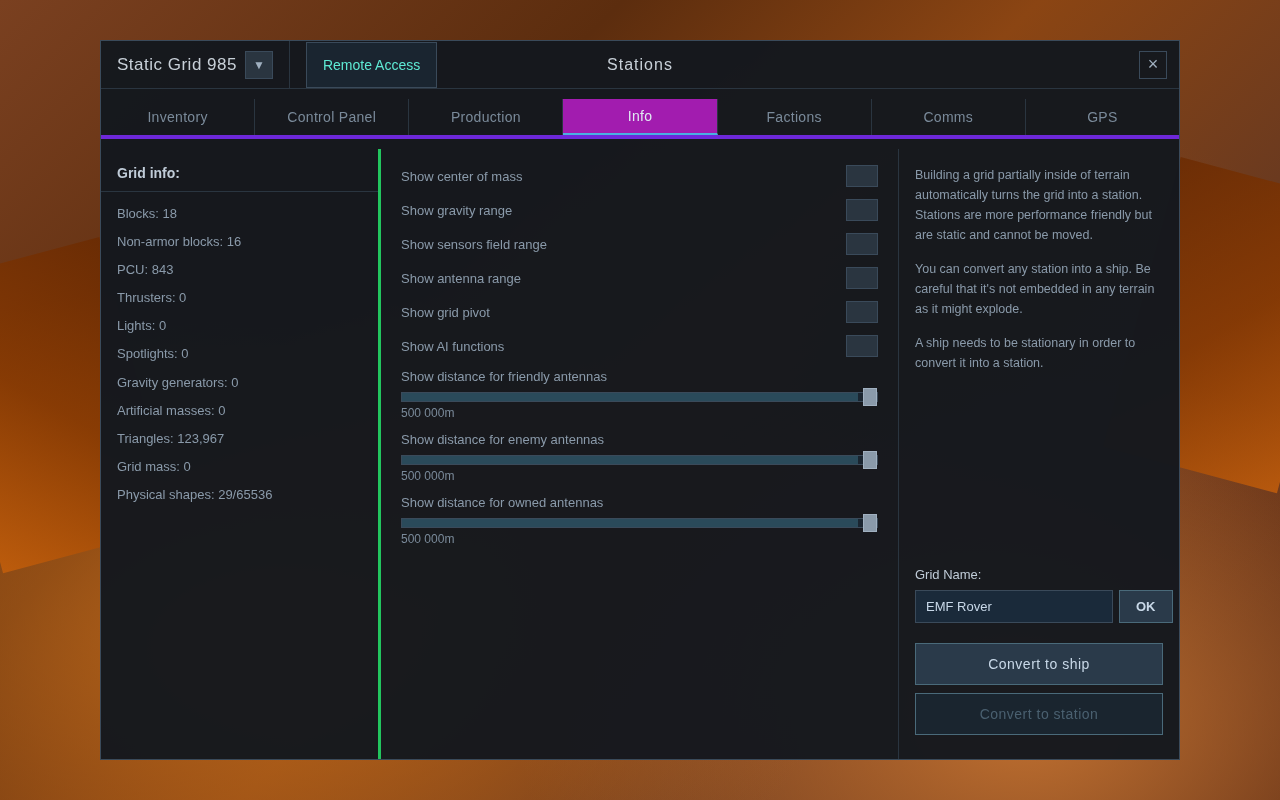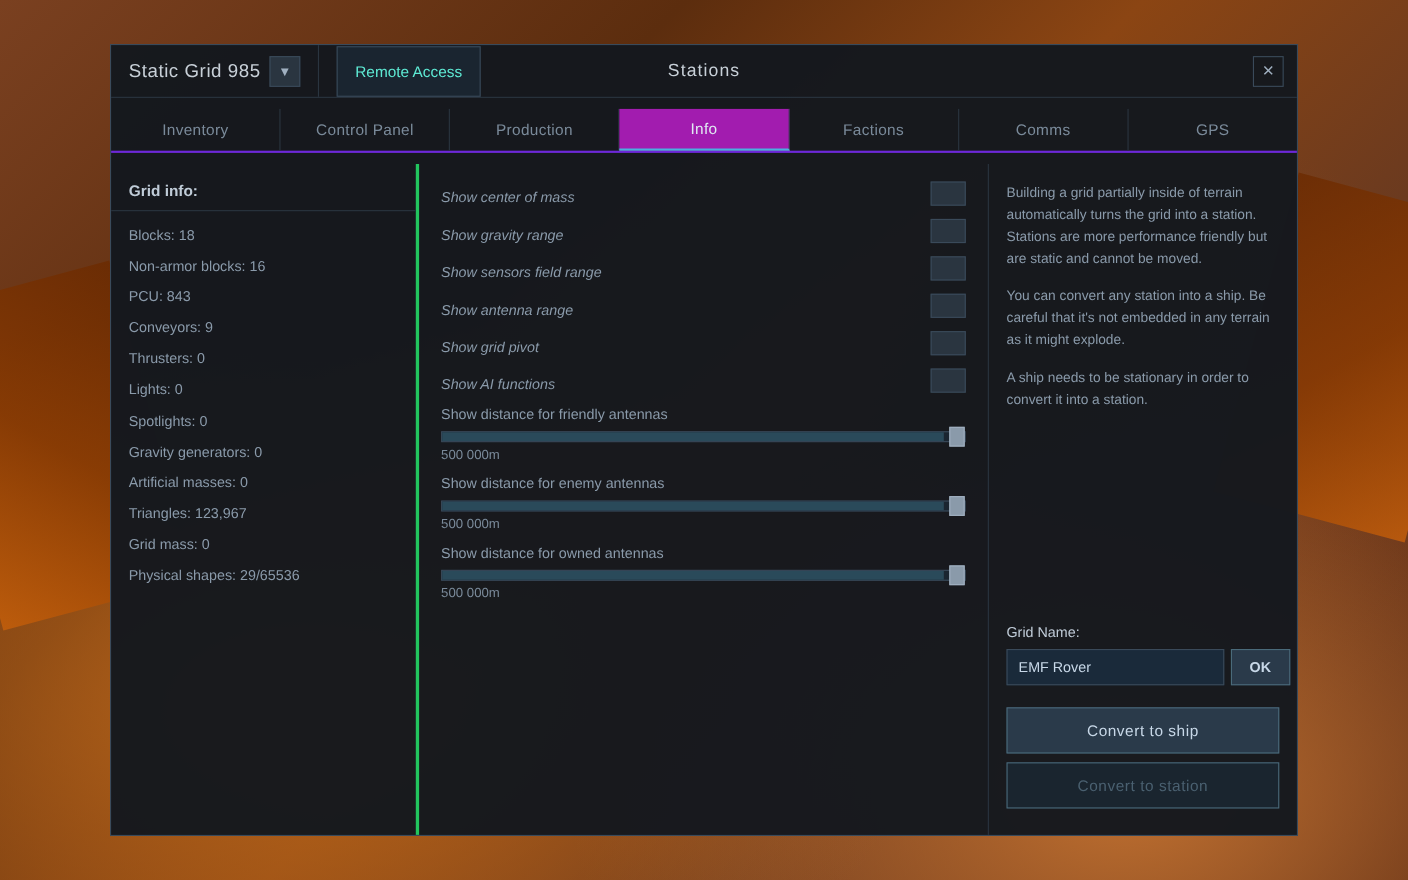--- a/index.html
+++ b/index.html
@@ -147,21 +147,21 @@
       display: flex;
       align-items: center;
       justify-content: center;
       cursor: pointer;
     }
 
     
     .tab-bar {
       display: flex;
       height: 40px;
-      border-bottom: 2px solid #6d28d9;
+      border-bottom: 4px solid #6d28d9;
       flex-shrink: 0;
     }
 
     .tab {
       flex: 1;
       display: flex;
       align-items: center;
       justify-content: center;
       border-right: 1px solid #2a3540;
       color: #7a8a9a;
@@ -220,24 +220,23 @@
     
     .middle-panel {
       flex: 1;
       padding: 16px 20px;
       overflow-y: auto;
       border-right: 1px solid #2a3540;
     }
 
     .toggle-row {
       display: flex;
-      align-items: flex-end;
+      align-items: center;
       justify-content: space-between;
       margin-bottom: 12px;
-      font-style: italic;
     }
 
     .toggle-label {
       color: #8a9aaa;
       font-size: 13px;
     }
 
     .toggle-box {
       width: 32px;
       height: 22px;
@@ -411,21 +410,20 @@
     </div>
 
     <div class="content-area">
 
       <div class="left-panel">
         <div class="grid-info-title">Grid info:</div>
         <div class="info-divider"></div>
         <div class="grid-stat">Blocks: 18</div>
         <div class="grid-stat">Non-armor blocks: 16</div>
         <div class="grid-stat">PCU: 843</div>
-        <div class="grid-stat">Conveyors: 9</div>
         <div class="grid-stat">Thrusters: 0</div>
         <div class="grid-stat">Lights: 0</div>
         <div class="grid-stat">Spotlights: 0</div>
         <div class="grid-stat">Gravity generators: 0</div>
         <div class="grid-stat">Artificial masses: 0</div>
         <div class="grid-stat">Triangles: 123,967</div>
         <div class="grid-stat">Grid mass: 0</div>
         <div class="grid-stat">Physical shapes: 29/65536</div>
       </div>
 

